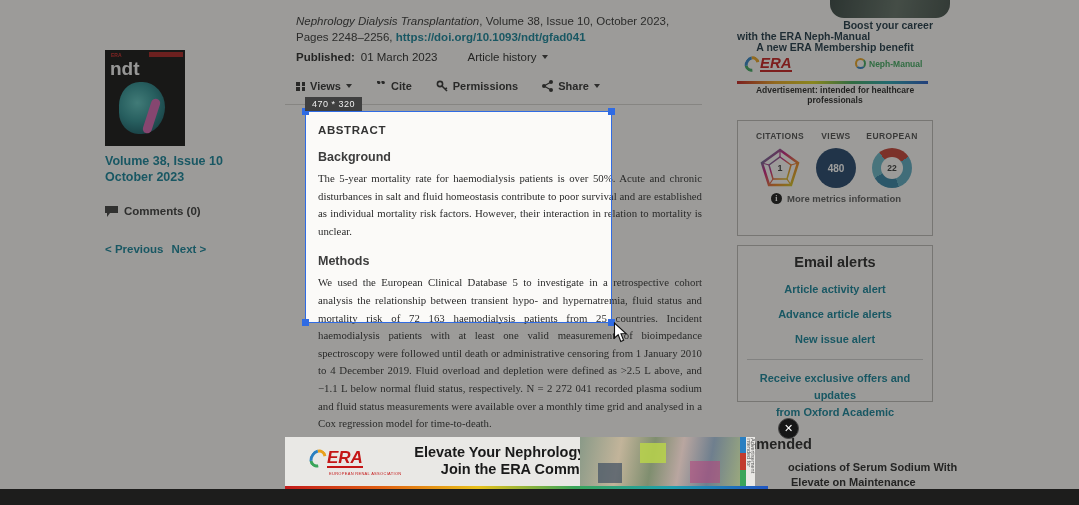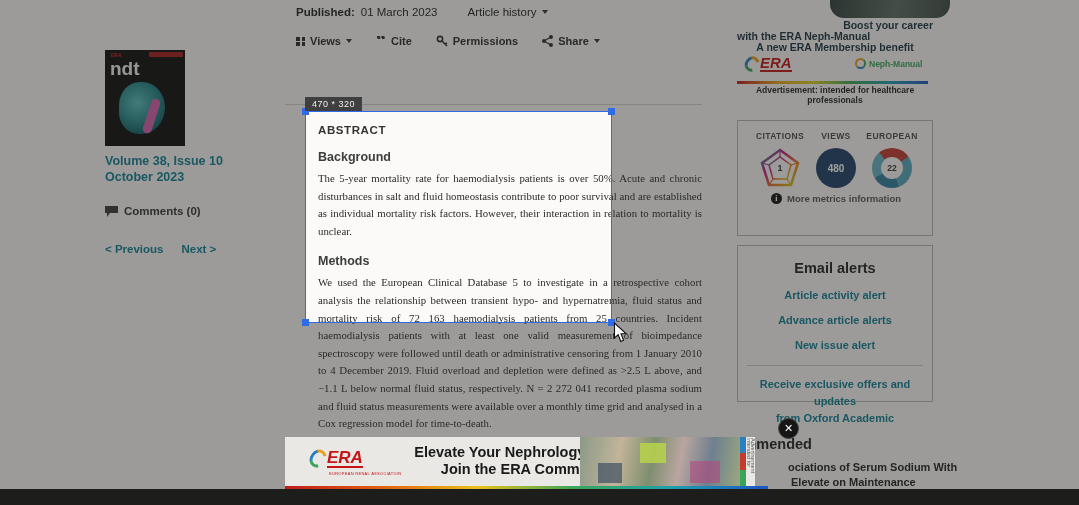--- a/index.html
+++ b/index.html
@@ -13,21 +13,21 @@
   .cover .ndt { position:absolute; left:5px; top:8px; color:#f2f2f2; font-weight:bold; font-size:19px; letter-spacing:0; }
   .cover .era-mini { position:absolute; left:6px; top:2px; color:#c22; font-size:5px; font-weight:bold;}
   .cover .redbar { position:absolute; right:2px; top:2px; width:34px; height:5px; background:#a51b1b; }
   .cover .kidney { position:absolute; left:14px; top:32px; width:46px; height:52px; border-radius:48% 52% 55% 45%;
     background:radial-gradient(circle at 40% 40%, #5fd4cf 0%, #2a9a9d 45%, #0d5e68 80%); opacity:.9; }
   .cover .vessel { position:absolute; left:42px; top:48px; width:9px; height:36px; border-radius:6px; background:#d45fae; transform:rotate(18deg); }
   .teal-link { color:#0e7f96; font-weight:bold; }
   .vol-link { position:absolute; left:105px; top:154px; font-size:12.5px; }
   .date-link { position:absolute; left:105px; top:170px; font-size:12.5px; }
   .comments-row { position:absolute; left:105px; top:205px; font-size:11.5px; font-weight:bold; color:#333; display:flex; align-items:center; gap:6px;}
-  .prevnext { position:absolute; left:105px; top:243px; font-size:11.5px; display:flex; gap:18px; }
+  .prevnext { position:absolute; left:105px; top:243px; font-size:11.5px; display:flex; gap:8px; }
   
   .main { position:absolute; left:296px; top:0; width:410px; }
   .authors { font-size:12px; color:#0e7f96; font-weight:bold; padding-top:1px; }
   .citation { margin-top:13px; font-size:11.5px; color:#2e2e2e; line-height:16px; width:406px; }
   .citation i { font-style:italic; }
   .citation a { color:#0e7f96; text-decoration:none; font-weight:bold;}
   .published { margin-top:6px; font-size:11.5px; color:#222; display:flex; gap:6px; align-items:center;}
   .published b { font-weight:bold; }
   .pub-hist { margin-left:24px; display:flex; align-items:center; gap:5px; }
   .toolbar { margin-top:17px; display:flex; gap:24px; font-size:11px; font-weight:bold; color:#2b2b2b; align-items:center;}
@@ -74,21 +74,21 @@
      position:relative;}
   .alt-donut .hole { position:absolute; left:9px; top:9px; width:22px; height:22px; border-radius:50%; background:#fbfaf8;
      display:flex; align-items:center; justify-content:center; font-size:8.5px; color:#333; font-weight:bold;}
   .cit-num { position:absolute; left:0; top:0; width:40px; height:40px; display:flex; align-items:center; justify-content:center;
      font-size:9px; color:#333; font-weight:bold; }
   .more-metrics { position:absolute; left:0; top:72px; width:196px; display:flex; justify-content:center; align-items:center; gap:5px;
      font-size:9.5px; font-weight:bold; color:#555; }
   .info-dot { width:11px; height:11px; border-radius:50%; background:#111; color:#fff; font-size:8px; font-weight:bold;
      display:flex; align-items:center; justify-content:center; font-family:"Liberation Serif",serif;}
   .email-panel { left:737px; top:245px; width:196px; height:157px; }
-  .email-title { text-align:center; margin-top:14px; font-size:14.5px; font-weight:bold; color:#222; }
+  .email-title { text-align:center; margin-top:8px; font-size:14.5px; font-weight:bold; color:#222; }
   .email-link { text-align:center; margin-top:13px; font-size:11px; }
   .email-div { margin:14px auto 0 auto; width:176px; height:1px; background:#ccc; }
   .offers { text-align:center; margin-top:10px; font-size:11px; line-height:17px; }
   
   .rec-heading { position:absolute; left:708px; top:436px; font-size:14.5px; font-weight:bold; color:#222; }
   .rec-l1 { position:absolute; left:788px; top:461px; font-size:11px; font-weight:bold; color:#222; }
   .rec-l2 { position:absolute; left:791px; top:476px; font-size:11px; font-weight:bold; color:#222; }
   
   .banner { position:absolute; left:285px; top:437px; width:470px; height:49px; background:#e9e8e5; z-index:25; overflow:hidden;}
   .banner-era { position:absolute; left:25px; top:12px; font-size:17px; }
@@ -138,20 +138,24 @@
         <path d="M0 0 h13 v7 h-8 l-3 4 v-4 h-2 z" fill="#3a3a3a"></path>
       </svg>
     <span>Comments (0)</span>
   </div>
   <div class="prevnext">
     <a class="teal-link" href="#">&lt; Previous</a>
     <a class="teal-link" href="#">Next &gt;</a>
   </div>
 
   <div class="main">
+    <div class="citation">
+      <i>Nephrology Dialysis Transplantation</i><span>, Volume 38, Issue 10, October 2023, Pages 2248–2256,</span>
+      <a href="#">https://doi.org/10.1093/ndt/gfad041</a>
+    </div>
     <div class="published">
       <b>Published:</b>
       <span>01 March 2023</span>
       <span class="pub-hist">
         <span>Article history</span>
         <span class="caret"></span>
       </span>
     </div>
     <div class="toolbar">
       <span class="titem">

